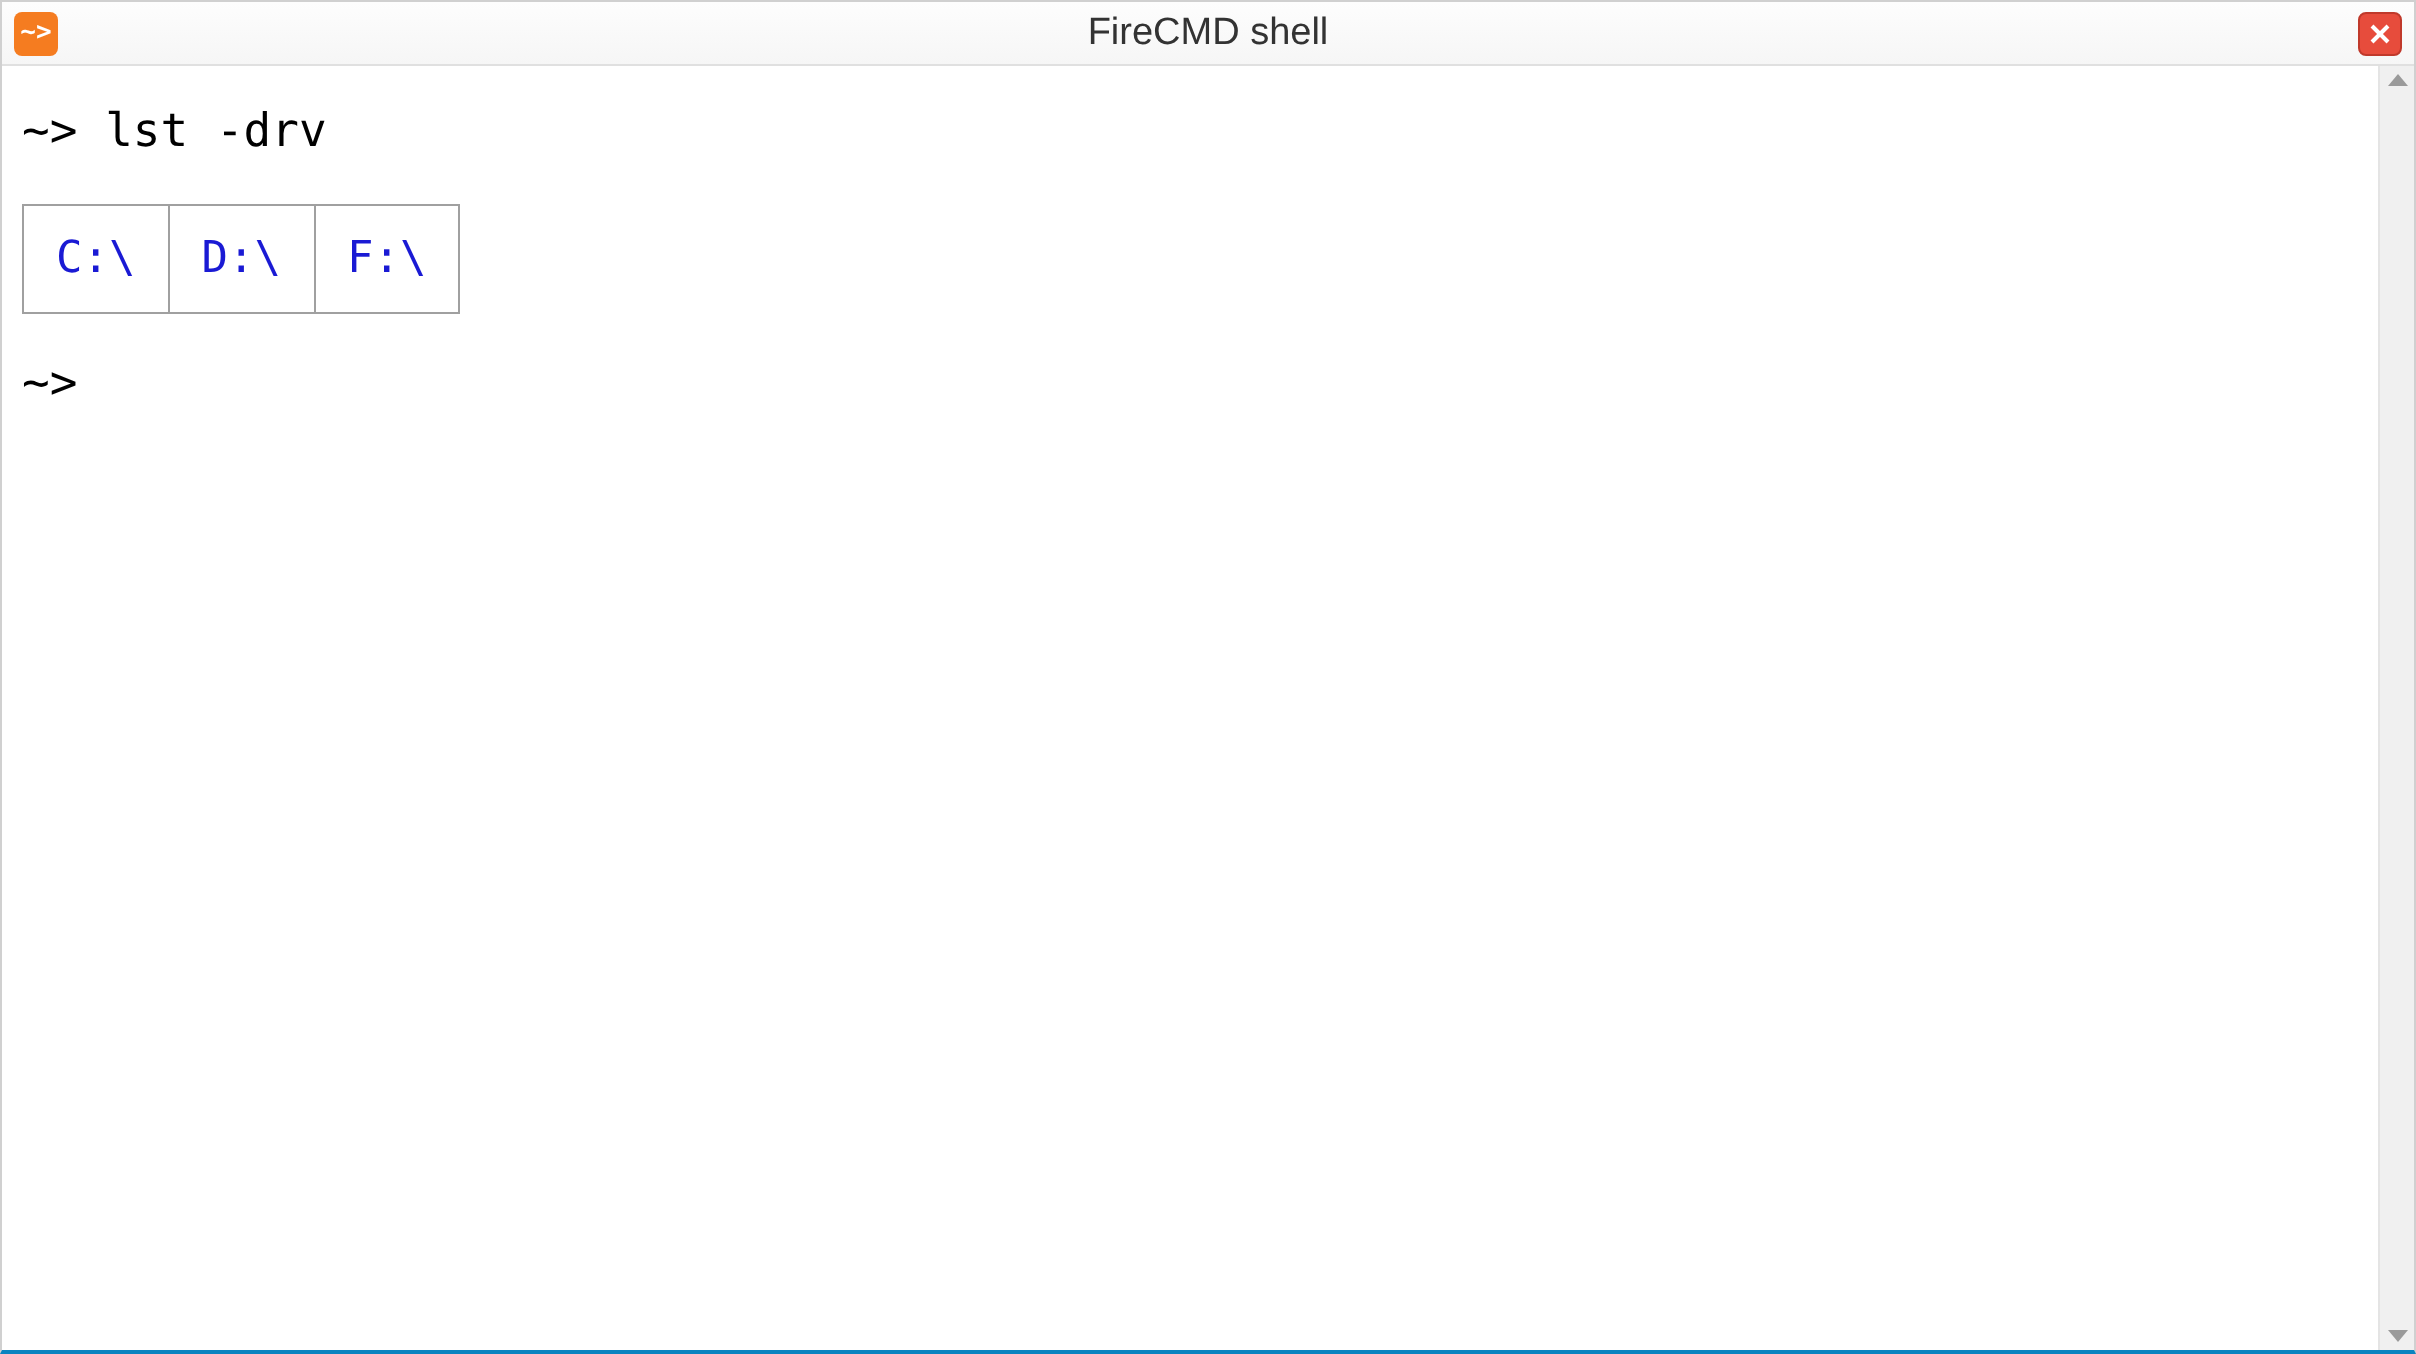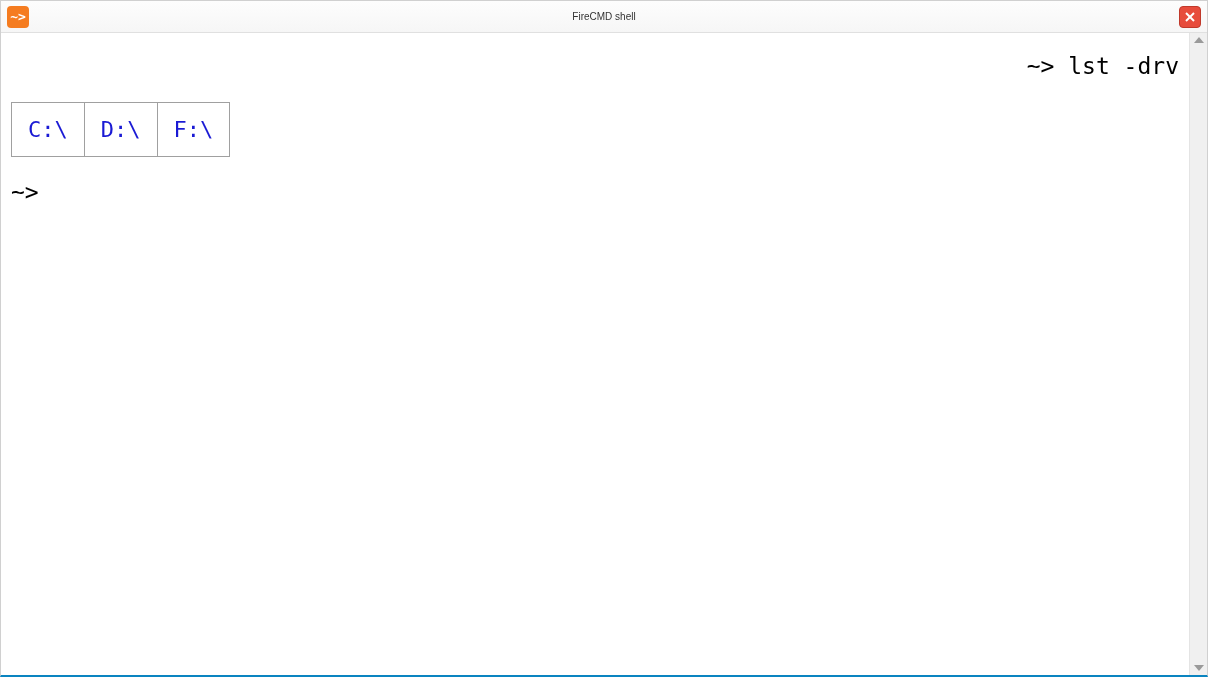--- a/index.html
+++ b/index.html
@@ -44,21 +44,21 @@
       font-family: monospace;
       font-size: 13px;
       font-weight: bold;
       line-height: 1;
     }
     .title-text {
       position: absolute;
       left: 0; right: 0;
       text-align: center;
       color: #333;
-      font-size: 10px;
+      font-size: 19px;
       pointer-events: none;
     }
     .close-btn {
       margin-left: auto;
       width: 22px;
       height: 22px;
       background: #e74c3c;
       border-radius: 4px;
       display: flex;
       align-items: center;
@@ -78,21 +78,20 @@
       flex: 1;
       padding: 16px 10px;
       font-family: "DejaVu Sans Mono", "Consolas", monospace;
       font-size: 23px;
       color: #000;
       overflow: hidden;
       line-height: 1.5;
     }
     .cmd-line {
       margin-bottom: 18px;
-      text-align: right;
     }
     .prompt-only {
       margin-top: 18px;
     }
     .drive-table {
       border-collapse: collapse;
       border: 1px outset #999;
     }
     .drive-table td {
       border: 1px solid #a0a0a0;

